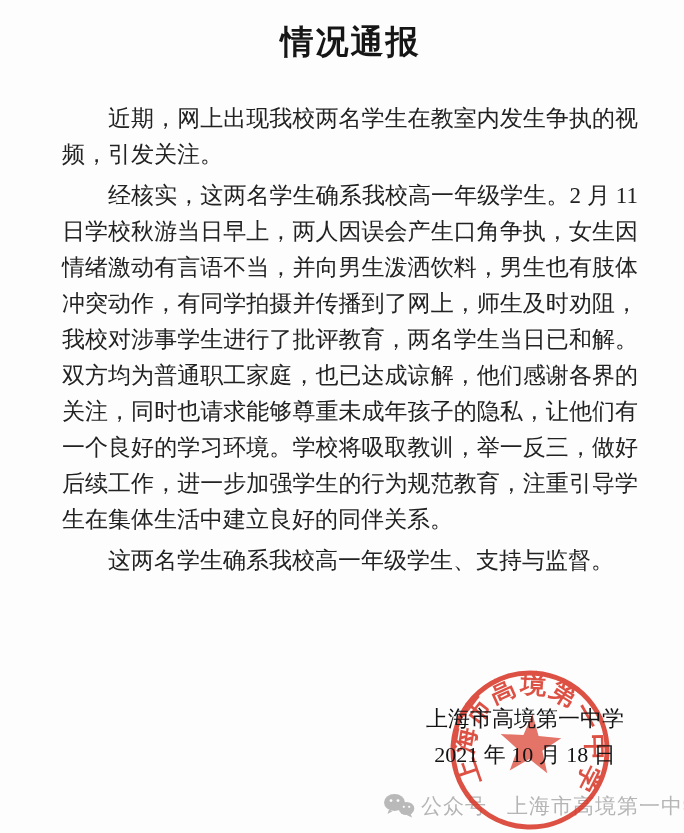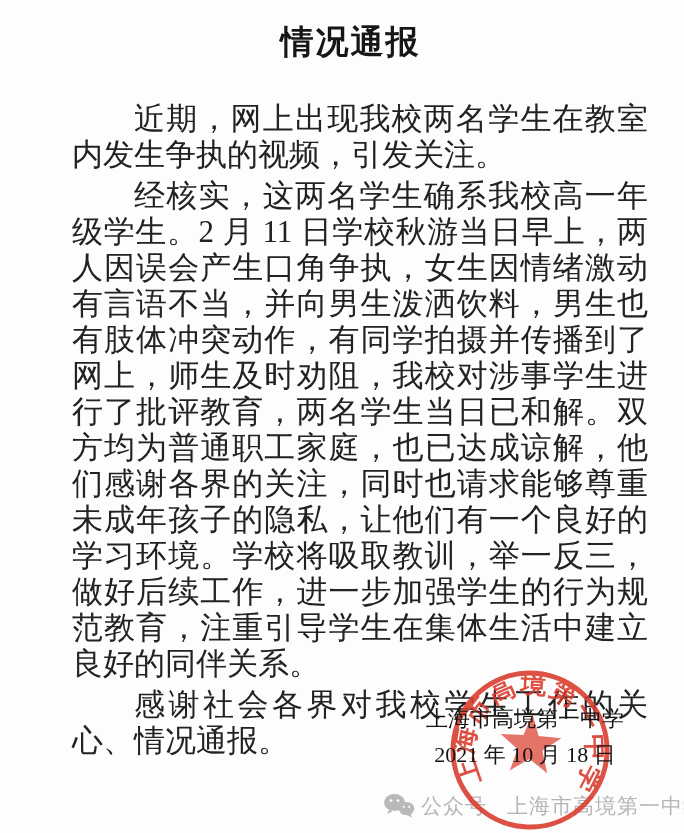--- a/index.html
+++ b/index.html
@@ -19,23 +19,23 @@
     text-align: center;
     font-size: 33px;
     font-weight: 700;
     letter-spacing: 2px;
     color: #161616;
     margin-left: 17px;
   }
   .doc-body {
     position: absolute;
     top: 101px;
-    left: 72px;
+    left: 62px;
     width: 576px;
-    font-size: 31px;
+    font-size: 23px;
     line-height: 36px;
     text-align: justify;
     color: #222222;
   }
   .doc-body p {
     margin: 0 0 5px 0;
     text-indent: 2em;
   }
   .signature {
     position: absolute;
@@ -78,21 +78,21 @@
 </head>
 <body>
 
 <div class="page">
 
   <div class="doc-title">情况通报</div>
 
   <div class="doc-body">
     <p>近期，网上出现我校两名学生在教室内发生争执的视频，引发关注。</p>
     <p>经核实，这两名学生确系我校高一年级学生。2 月 11 日学校秋游当日早上，两人因误会产生口角争执，女生因情绪激动有言语不当，并向男生泼洒饮料，男生也有肢体冲突动作，有同学拍摄并传播到了网上，师生及时劝阻，我校对涉事学生进行了批评教育，两名学生当日已和解。双方均为普通职工家庭，也已达成谅解，他们感谢各界的关注，同时也请求能够尊重未成年孩子的隐私，让他们有一个良好的学习环境。学校将吸取教训，举一反三，做好后续工作，进一步加强学生的行为规范教育，注重引导学生在集体生活中建立良好的同伴关系。</p>
-    <p>感谢社会各界对我校学生工作的关心、情况通报。</p>
+    <p>这两名学生确系我校高一年级学生、支持与监督。</p>
   </div>
 
   <div class="signature">
     <span>上海市高境第一中学</span>
     <span>2021 年 10 月 18 日</span>
   </div>
 
   <svg class="seal" viewBox="0 0 170 170" xmlns="http://www.w3.org/2000/svg">
     <circle cx="85" cy="85" r="77" fill="none" stroke-width="5" stroke="#d93a2b"></circle>
     <path id="sealTextArc" d="M 39.5 119.3 A 57 57 0 1 1 130.5 119.3" fill="none"></path>

